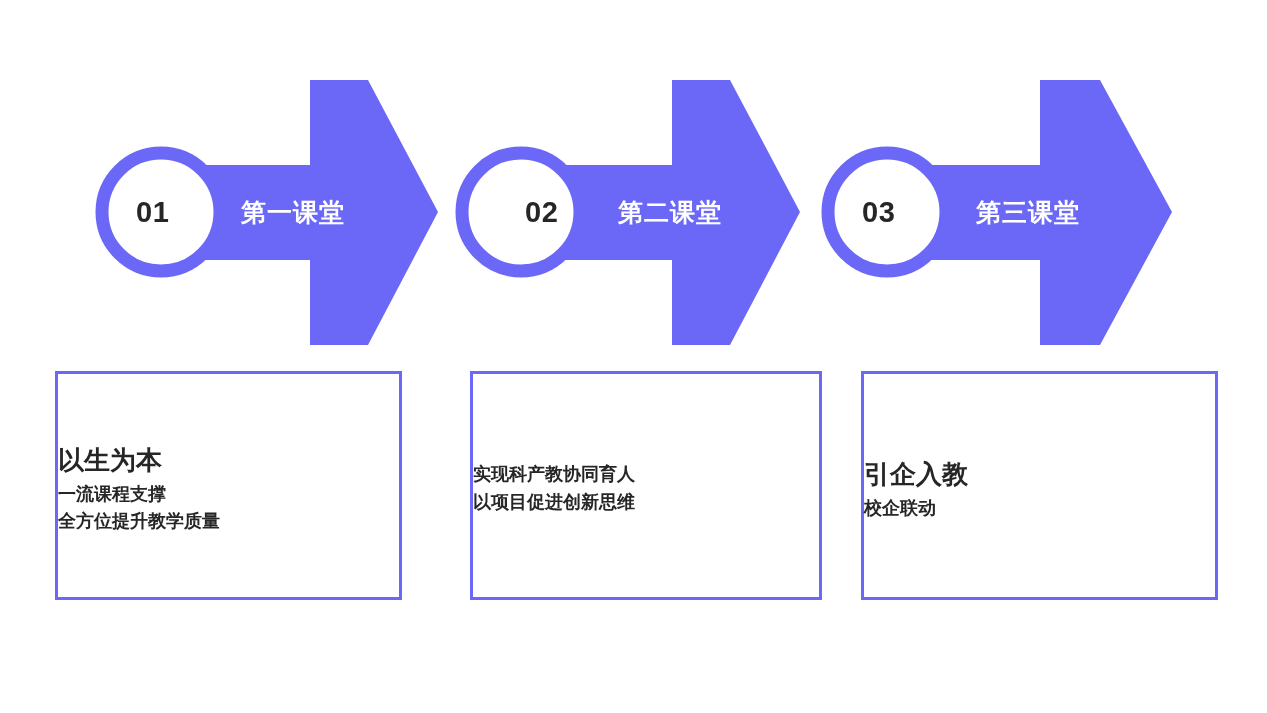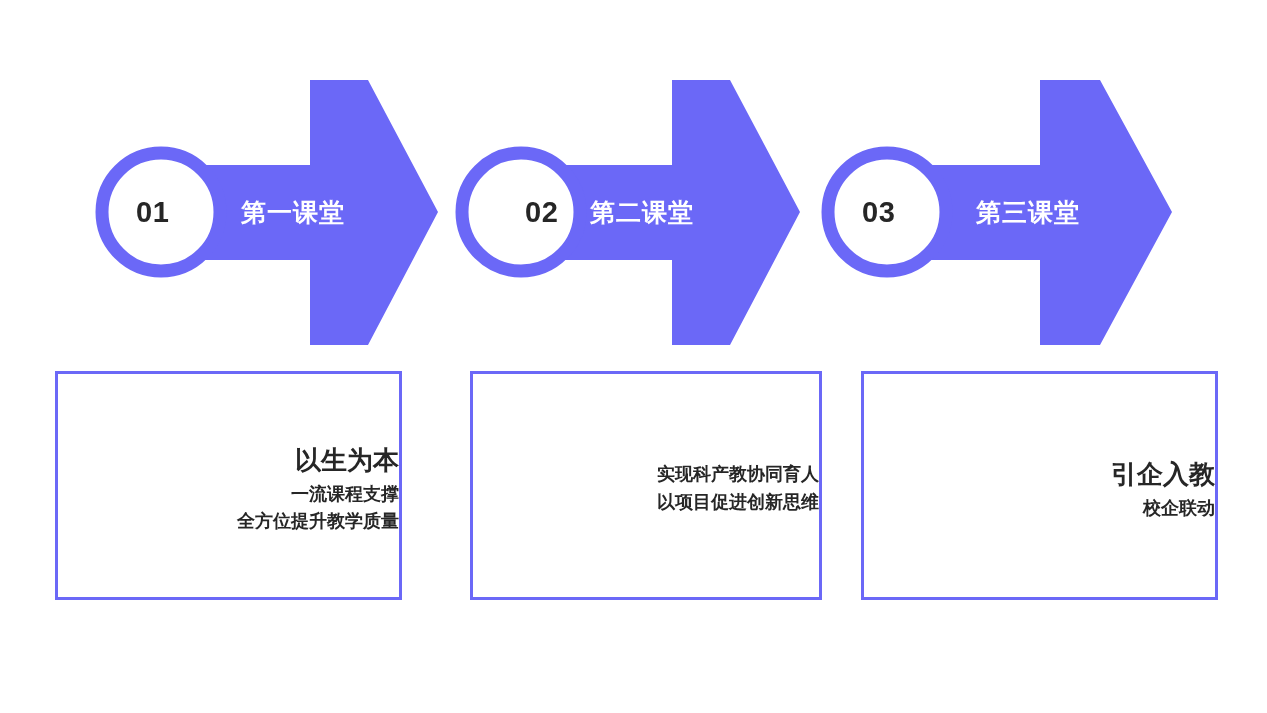--- a/index.html
+++ b/index.html
@@ -58,21 +58,21 @@
   
   .desc-box {
     position: absolute;
     top: 371px;
     height: 229px;
     box-sizing: border-box;
     border: 3px solid #6b68f7;
     background: #ffffff;
     display: flex;
     flex-direction: column;
-    align-items: flex-end;
+    align-items: flex-start;
     justify-content: center;
     padding-top: 6px;
   }
   .desc-line {
     color: #262626;
     font-weight: bold;
     font-size: 18px;
     line-height: 1.52;
     white-space: nowrap;
     text-align: center;
@@ -97,21 +97,21 @@
     <circle cx="161" cy="142" r="59" fill="#ffffff" stroke="#6b68f7" stroke-width="13"></circle>
     <circle cx="521" cy="142" r="59" fill="#ffffff" stroke="#6b68f7" stroke-width="13"></circle>
     <circle cx="887" cy="142" r="59" fill="#ffffff" stroke="#6b68f7" stroke-width="13"></circle>
   </svg>
 
   <div class="step-number" style="left:136px; top:198px;">01</div>
   <div class="step-number" style="left:516px; top:198px;margin-left:9px;">02</div>
   <div class="step-number" style="left:862px; top:198px;">03</div>
 
   <div class="step-label" style="left:241px; top:200px;">第一课堂</div>
-  <div class="step-label" style="left:590px; top:200px;">第二课堂</div>
+  <div class="step-label" style="left:618px; top:200px;">第二课堂</div>
   <div class="step-label" style="left:976px; top:200px;">第三课堂</div>
 
   <div class="desc-box" style="left:55px; width:347px;">
     <div class="desc-line lead">以生为本</div>
     <div class="desc-line">一流课程支撑</div>
     <div class="desc-line">全方位提升教学质量</div>
   </div>
 
   <div class="desc-box" style="left:470px; width:352px;">
     <div class="desc-line">实现科产教协同育人</div>

